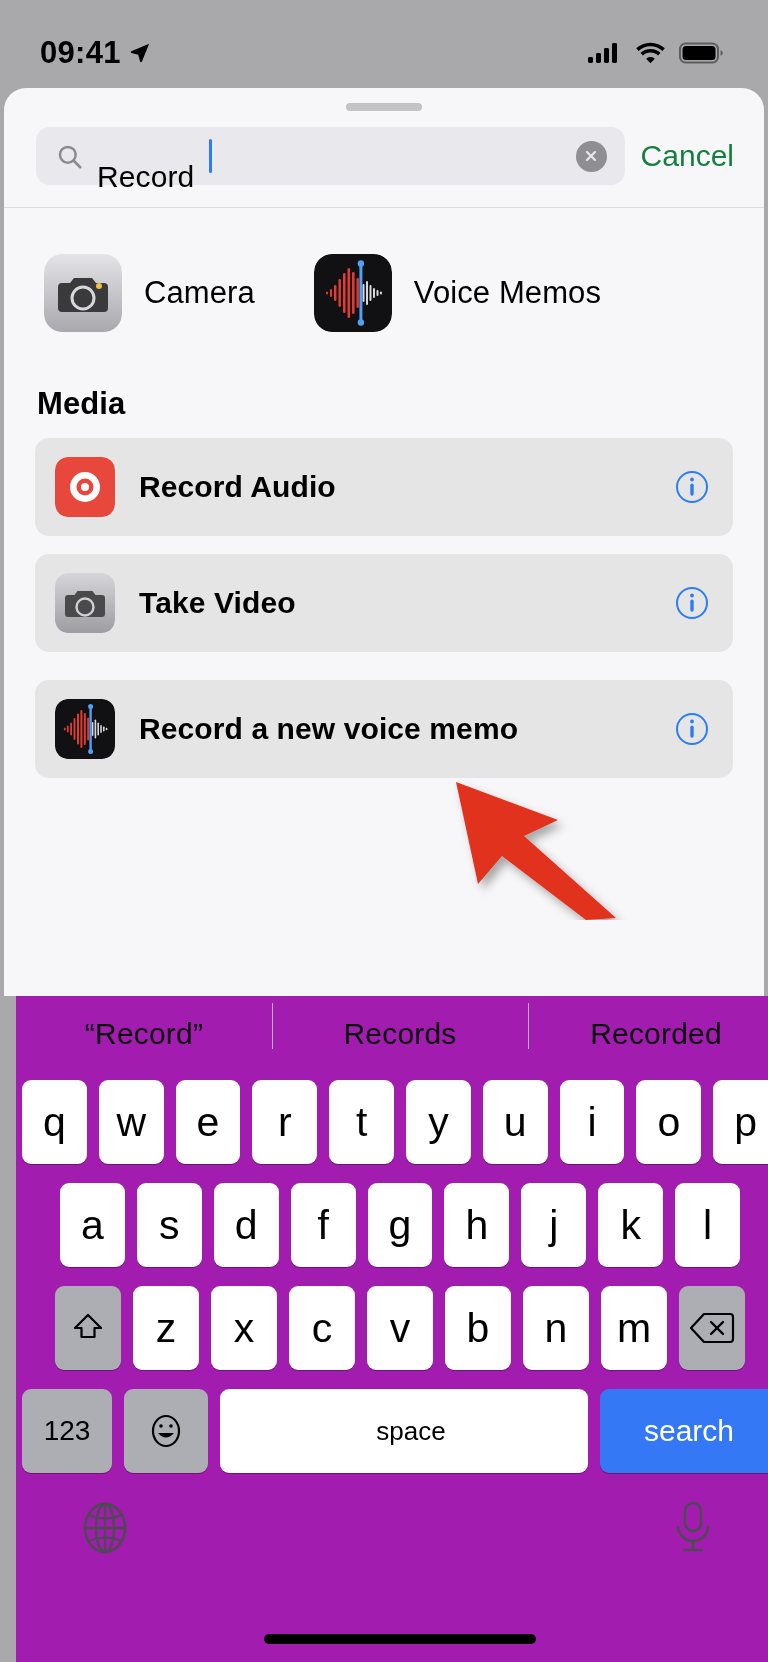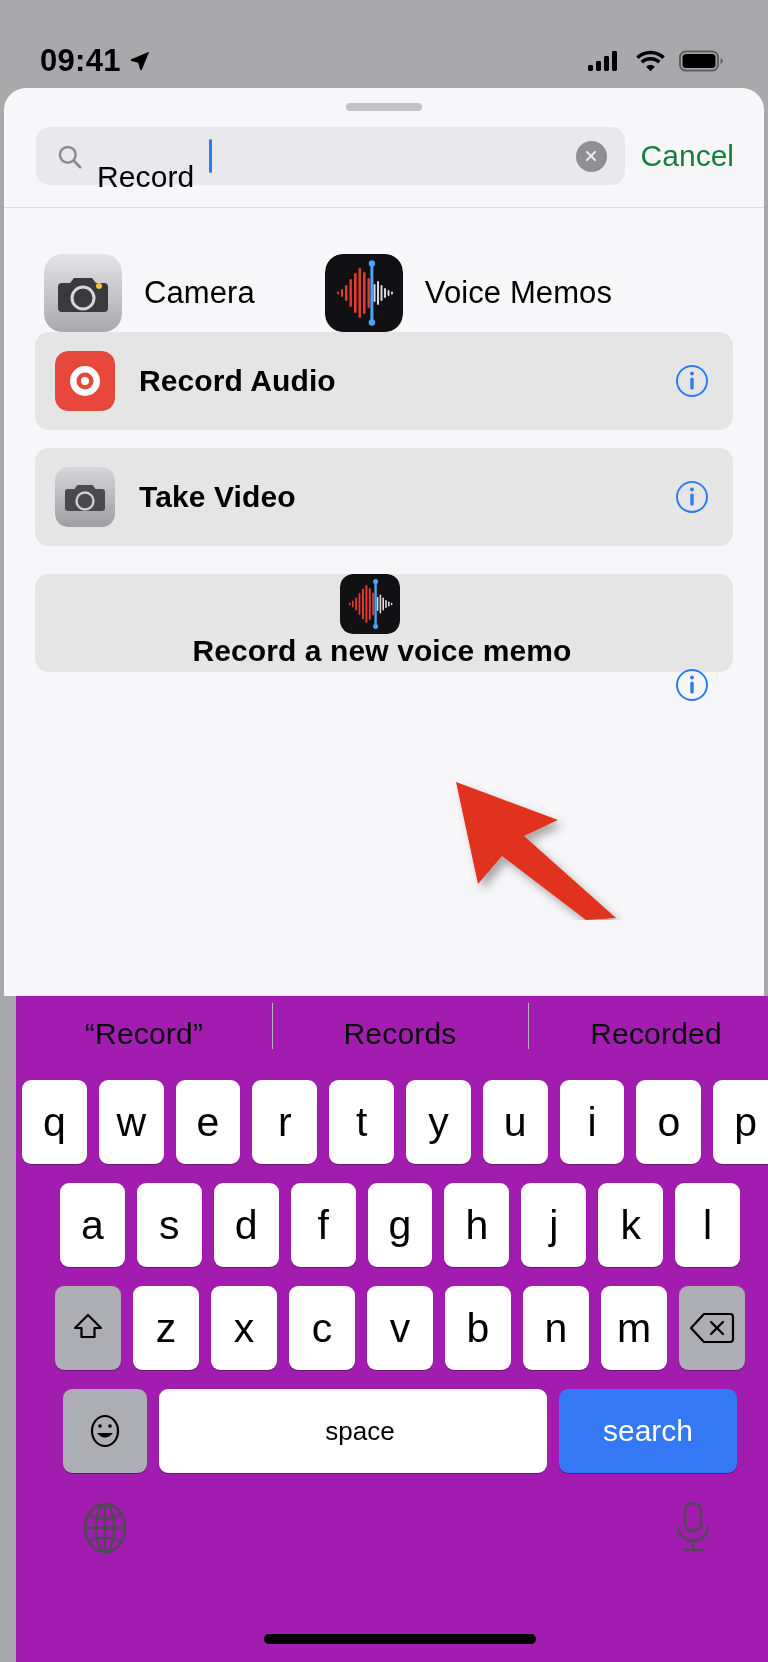--- a/index.html
+++ b/index.html
@@ -5,21 +5,21 @@
   * { box-sizing: border-box; margin: 0; padding: 0; }
   html, body {
     width: 768px; height: 1662px;
     font-family: "Liberation Sans", sans-serif;
     overflow: hidden;
   }
   body { background: #a9a9ac; position: relative; }
 
   
   .statusbar {
-    position: absolute; top: 16px; left: 0; width: 768px; height: 90px;
+    position: absolute; top: 8px; left: 0; width: 768px; height: 90px;
     background: #a9a9ac;
     display: flex; align-items: center; justify-content: space-between;
     padding: 0 44px 0 40px;
   }
   .sb-left { display: flex; align-items: center; gap: 8px; }
   .sb-time { font-size: 31px; font-weight: 600; color: #000; letter-spacing: .3px; }
   .sb-loc { width: 22px; height: 22px; }
   .sb-right { display: flex; align-items: center; gap: 12px; }
 
   
@@ -57,21 +57,21 @@
     background: #8e8e93; display: flex; align-items: center; justify-content: center;
     flex: none;
   }
   .cancel-btn {
     font-size: 30px; color: #15803d; white-space: nowrap; padding-right: 6px;
   }
   .divider { height: 1px; background: #dcdce0; width: 100%; }
 
   
   .apps {
-    display: flex; align-items: center; padding: 46px 0 0 40px; gap: 12px;
+    display: flex; align-items: center; padding: 46px 0 0 40px; gap: 1px;
   }
   .app { display: flex; align-items: center; gap: 22px; }
   .app + .app { margin-left: 58px; }
   .app-icon {
     width: 78px; height: 78px; border-radius: 18px; flex: none;
     overflow: hidden; position: relative;
   }
   .app-label { font-size: 31px; color: #000; letter-spacing: .1px; }
 
   
@@ -250,20 +250,21 @@
           <rect x="45.4" y="9" width="3" height="60" rx="1.5" fill="#4da3f5"></rect>
           <circle cx="46.9" cy="9.5" r="3.2" fill="#4da3f5"></circle>
           <circle cx="46.9" cy="68.5" r="3.2" fill="#4da3f5"></circle>
         </svg>
       </div>
       <span class="app-label">Voice Memos</span>
     </div>
 
   </div>
 
+  <div class="section-title">Media</div>
 
   <div class="rows">
 
     <div class="row">
       <div class="row-icon">
         <svg viewBox="0 0 60 60" width="60" height="60">
           <rect width="60" height="60" rx="13" fill="#e8483c"></rect>
           <circle cx="30" cy="30" r="15" fill="#fff"></circle>
           <circle cx="30" cy="30" r="8.5" fill="#e8483c"></circle>
           <circle cx="30" cy="30" r="4" fill="#fff"></circle>
@@ -292,21 +293,21 @@
         </svg>
       </div>
       <span class="row-label">Take Video</span>
       <svg class="info-btn" viewBox="0 0 34 34">
         <circle cx="17" cy="17" r="15" fill="none" stroke="#2b7cf5" stroke-width="2"></circle>
         <circle cx="17" cy="9.5" r="1.9" fill="#2b7cf5"></circle>
         <rect x="15.3" y="13.6" width="3.4" height="12.2" rx="1.7" fill="#2b7cf5"></rect>
       </svg>
     </div>
 
-    <div class="row" style="margin-top: 28px; flex-direction: column;">
+    <div class="row" style="margin-top: 28px;">
       <div class="row-icon">
         <svg viewBox="0 0 60 60" width="60" height="60">
           <rect width="60" height="60" rx="13" fill="#111113"></rect>
           <g fill="#e03c31">
             <rect x="9" y="28.5" width="1.6" height="3" rx=".8"></rect>
             <rect x="12" y="26.5" width="1.6" height="7" rx=".8"></rect>
             <rect x="15.2" y="23.5" width="1.8" height="13" rx=".9"></rect>
             <rect x="18.6" y="19" width="1.8" height="22" rx=".9"></rect>
             <rect x="22" y="14.5" width="2" height="31" rx="1"></rect>
             <rect x="25.4" y="11" width="2" height="38" rx="1"></rect>
@@ -395,20 +396,21 @@
     <div class="key dark del">
       <svg width="46" height="34" viewBox="0 0 46 34">
         <path d="M15 3 h26 a3 3 0 0 1 3 3 v22 a3 3 0 0 1-3 3 H15 L2 17 Z" fill="none" stroke="#000" stroke-width="2.2" stroke-linejoin="round"></path>
         <line x1="22" y1="11" x2="34" y2="23" stroke="#000" stroke-width="2.4" stroke-linecap="round"></line>
         <line x1="34" y1="11" x2="22" y2="23" stroke="#000" stroke-width="2.4" stroke-linecap="round"></line>
       </svg>
     </div>
   </div>
 
   <div class="krow r4">
+    <div class="key dark num">123</div>
     <div class="key dark emoji">
       <svg width="40" height="40" viewBox="0 0 40 40">
         <ellipse cx="20" cy="20" rx="13" ry="15" fill="none" stroke="#000" stroke-width="2.2"></ellipse>
         <circle cx="15" cy="15" r="1.8" fill="#000"></circle>
         <circle cx="25" cy="15" r="1.8" fill="#000"></circle>
         <path d="M12 22 q8 9 16 0 Z" fill="#000"></path>
       </svg>
     </div>
     <div class="key space">space</div>
     <div class="key search">search</div>

